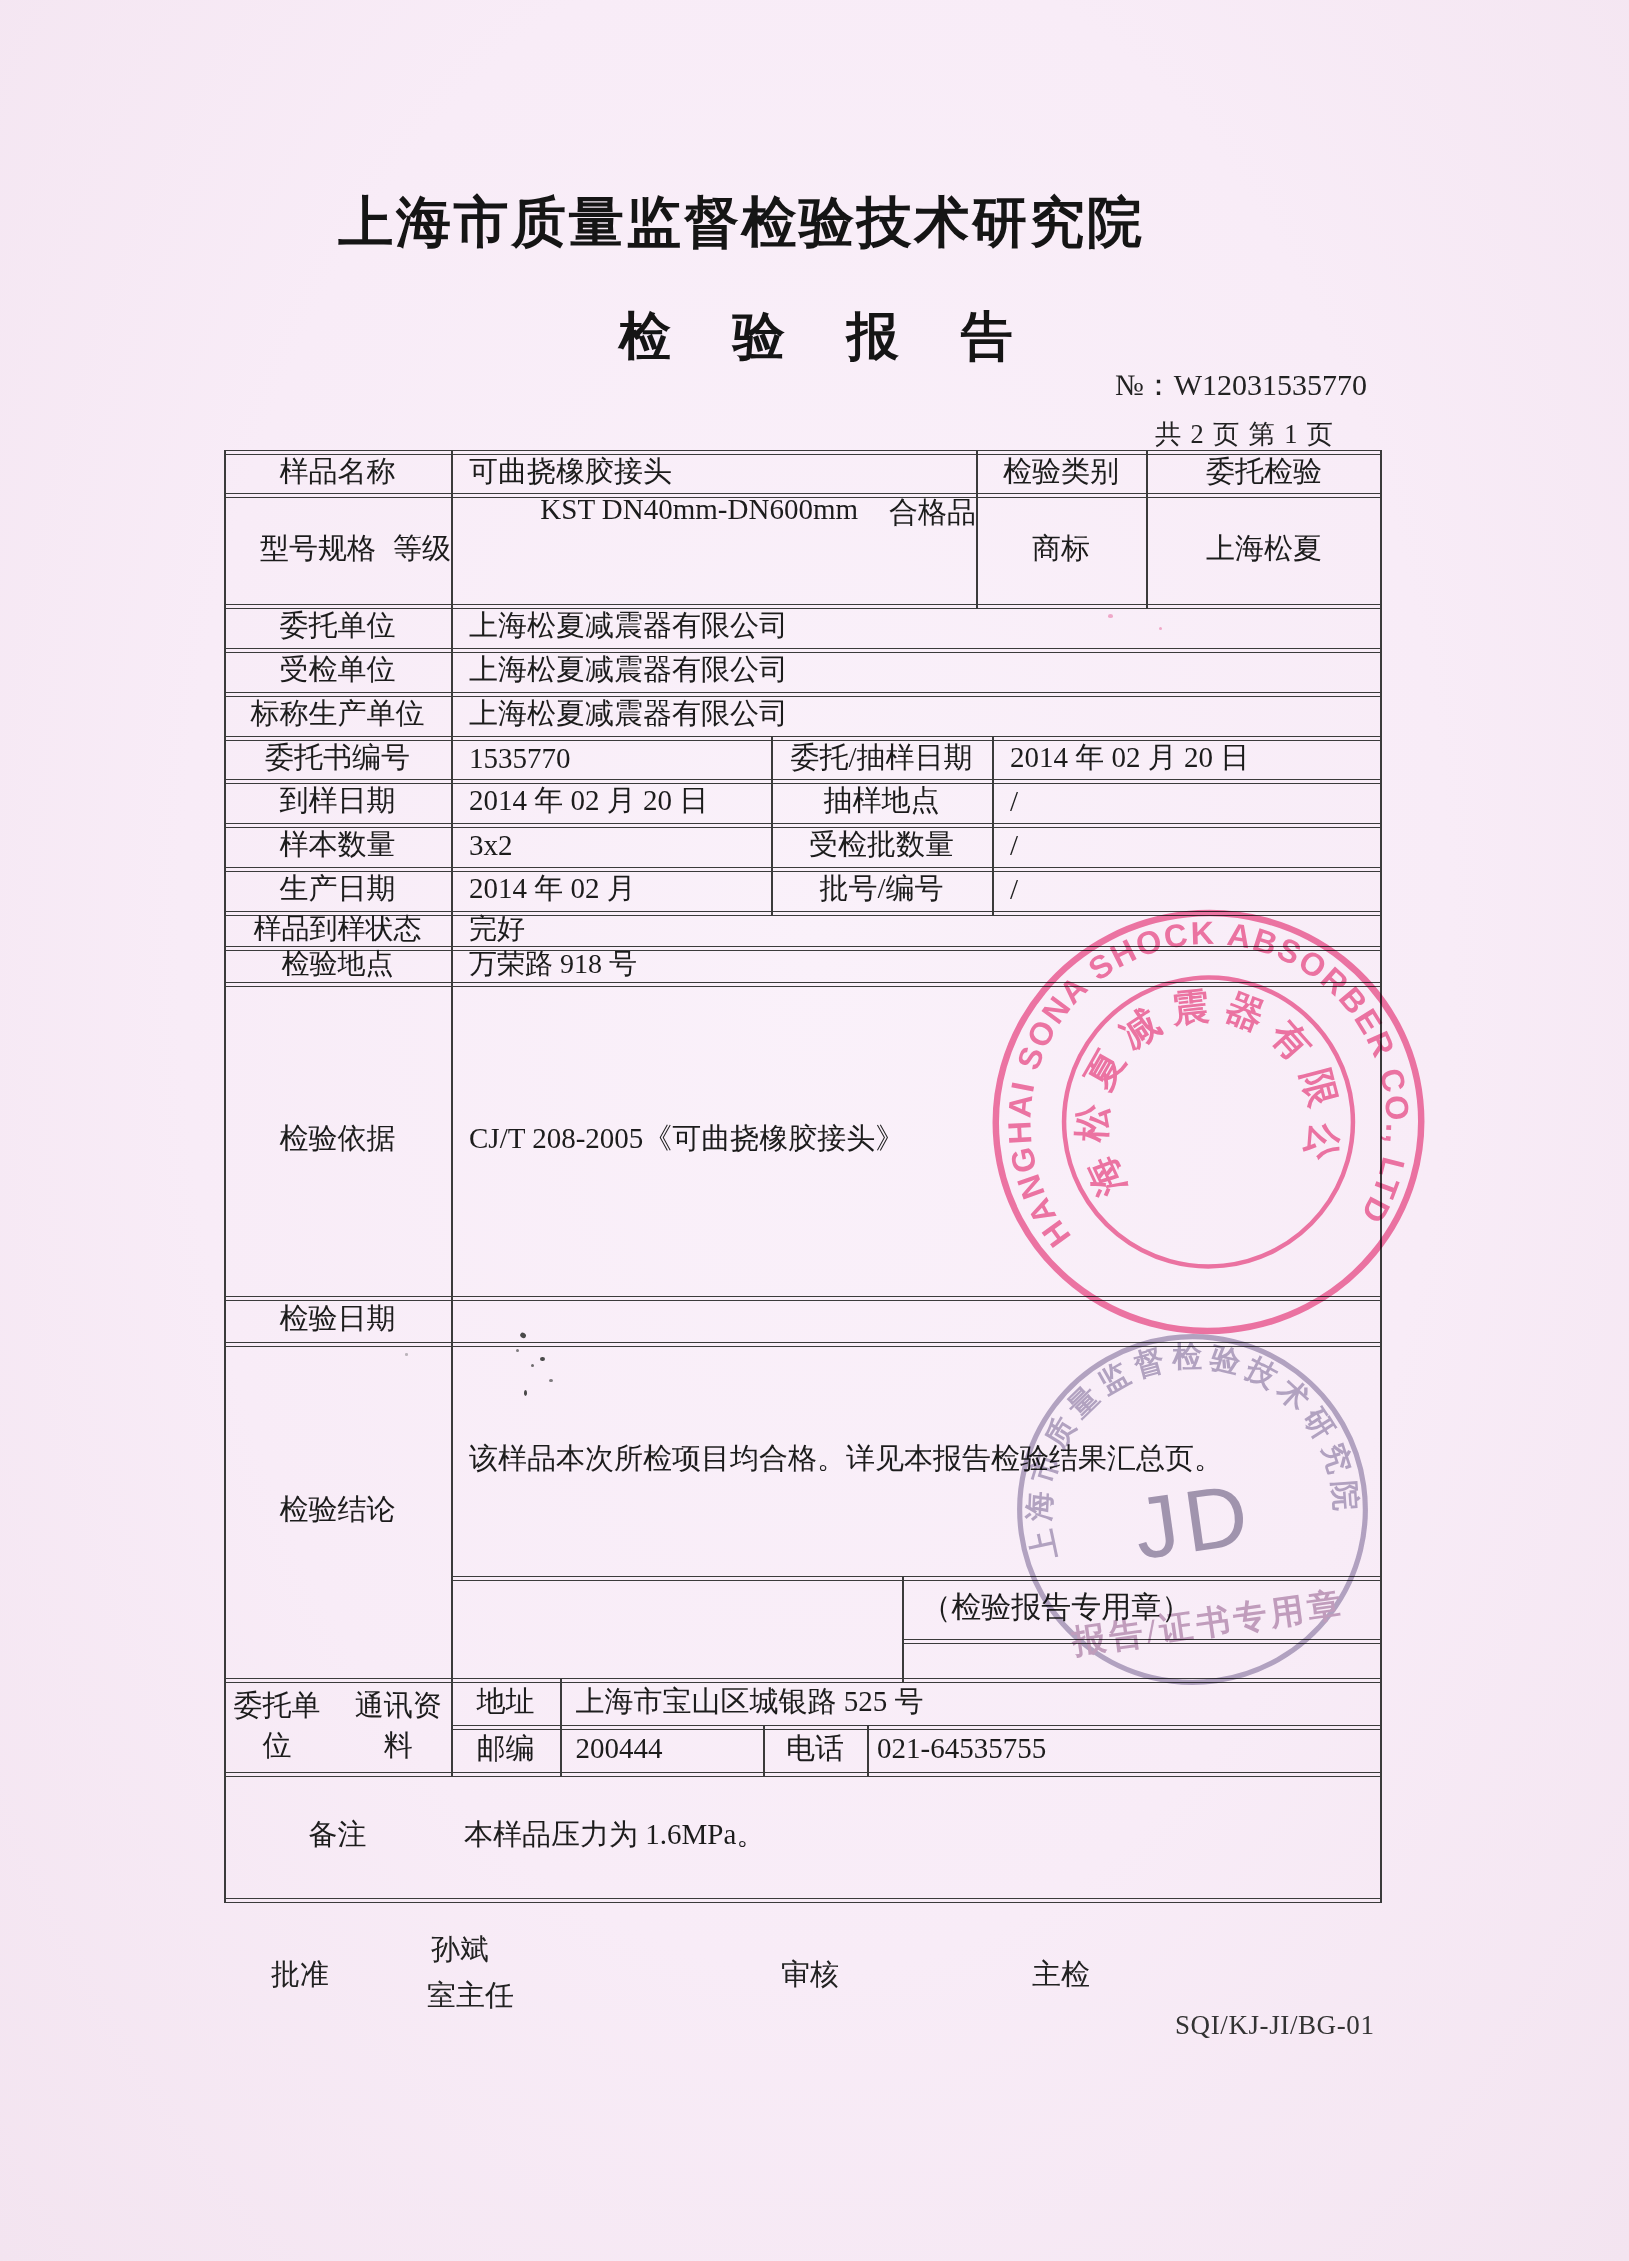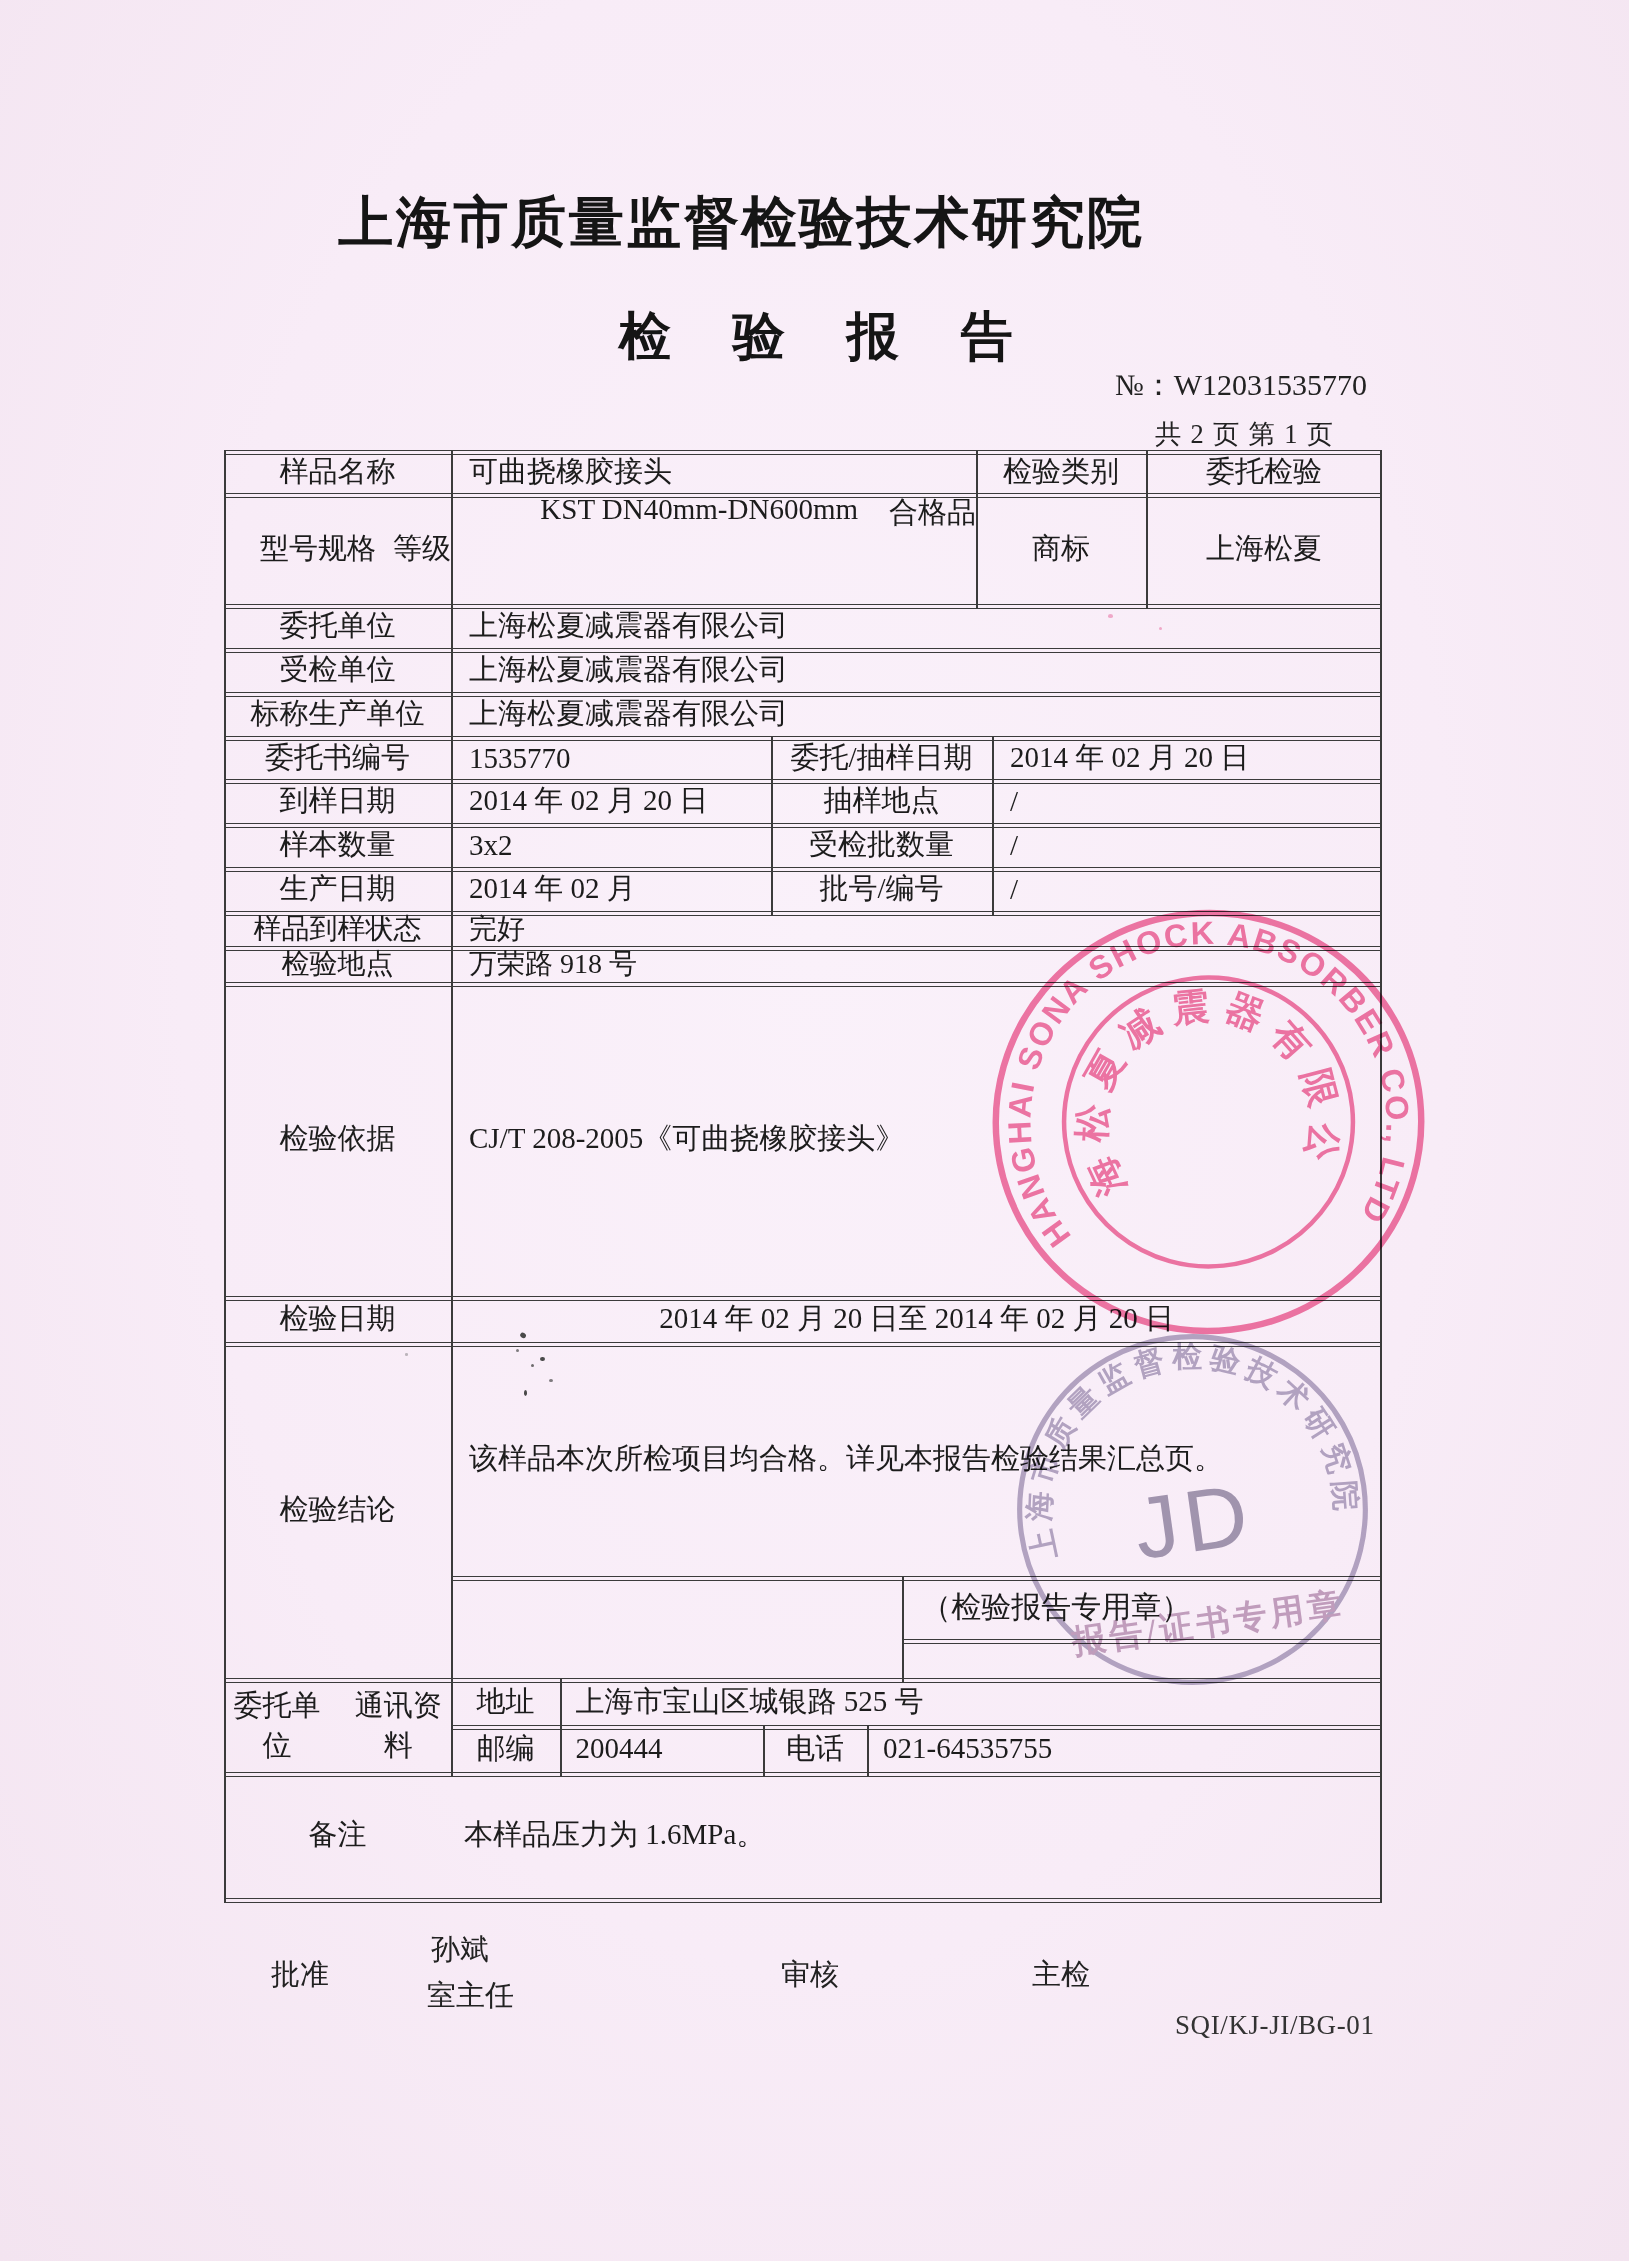--- a/index.html
+++ b/index.html
@@ -124,36 +124,35 @@
 
     <div class="c lab" style="left:0;top:461px;width:227px;height:35px;font-size:28px">样品到样状态</div>
     <div class="c val" style="left:227px;top:461px;width:931px;height:35px;font-size:28px">完好</div>
     <div class="c lab" style="left:0;top:496px;width:227px;height:35px;font-size:28px">检验地点</div>
     <div class="c val" style="left:227px;top:496px;width:931px;height:35px;font-size:28px">万荣路 918 号</div>
 
     <div class="c lab" style="left:0;top:532px;width:227px;height:314px">检验依据</div>
     <div class="c val" style="left:227px;top:532px;width:931px;height:314px">CJ/T 208-2005《可曲挠橡胶接头》</div>
 
     <div class="c lab" style="left:0;top:846px;width:227px;height:46px">检验日期</div>
-    <div class="c ctr" style="left:227px;top:846px;width:931px;height:46px">2014 年 02 月 20 日至   2014 年 02 月 20 日</div>
 
     <div class="c lab" style="left:0;top:892px;width:227px;height:335px">检验结论</div>
     <div class="c val" style="left:227px;top:892px;width:931px;height:234px">该样品本次所检项目均合格。详见本报告检验结果汇总页。</div>
     <div class="c" style="left:678px;top:1126px;width:480px;height:63px;padding-left:19.3px;font-size:30px">（检验报告专用章）</div>
 
     <div class="c lab col2" style="left:0;top:1228px;width:227px;height:95px;gap:15.5px">
       <div>委托单位</div>
       <div>通讯资料</div>
     </div>
     <div class="c lab" style="left:227px;top:1228px;width:109px;height:48px">地址</div>
     <div class="c" style="left:336px;top:1228px;width:822px;height:48px;padding-left:15.5px">上海市宝山区城银路 525 号</div>
     <div class="c lab" style="left:227px;top:1275px;width:109px;height:47px">邮编</div>
     <div class="c" style="left:336px;top:1275px;width:203px;height:47px;padding-left:15.5px">200444</div>
     <div class="c lab" style="left:539px;top:1275px;width:104px;height:47px">电话</div>
-    <div class="c" style="left:643px;top:1275px;width:515px;height:47px;padding-left:16px">021-64535755</div>
+    <div class="c" style="left:643px;top:1275px;width:515px;height:47px;padding-left:10px">021-64535755</div>
 
     <div class="c lab" style="left:0;top:1322px;width:227px;height:126px">备注</div>
     <div class="c" style="left:227px;top:1322px;width:931px;height:126px;padding-left:13px">本样品压力为 1.6MPa。</div>
   </div>
 
   <svg class="stamp" style="left:988px;top:904px" width="441" height="436" viewBox="0 0 684 676">
     <g transform="rotate(-6 342 338)" opacity="0.82">
       <ellipse cx="342" cy="338" rx="330" ry="324" fill="none" stroke-width="10" stroke="#ee5e93"></ellipse>
       <circle cx="342" cy="338" r="224" fill="none" stroke-width="7" stroke="#ee5e93"></circle>
       <defs>

